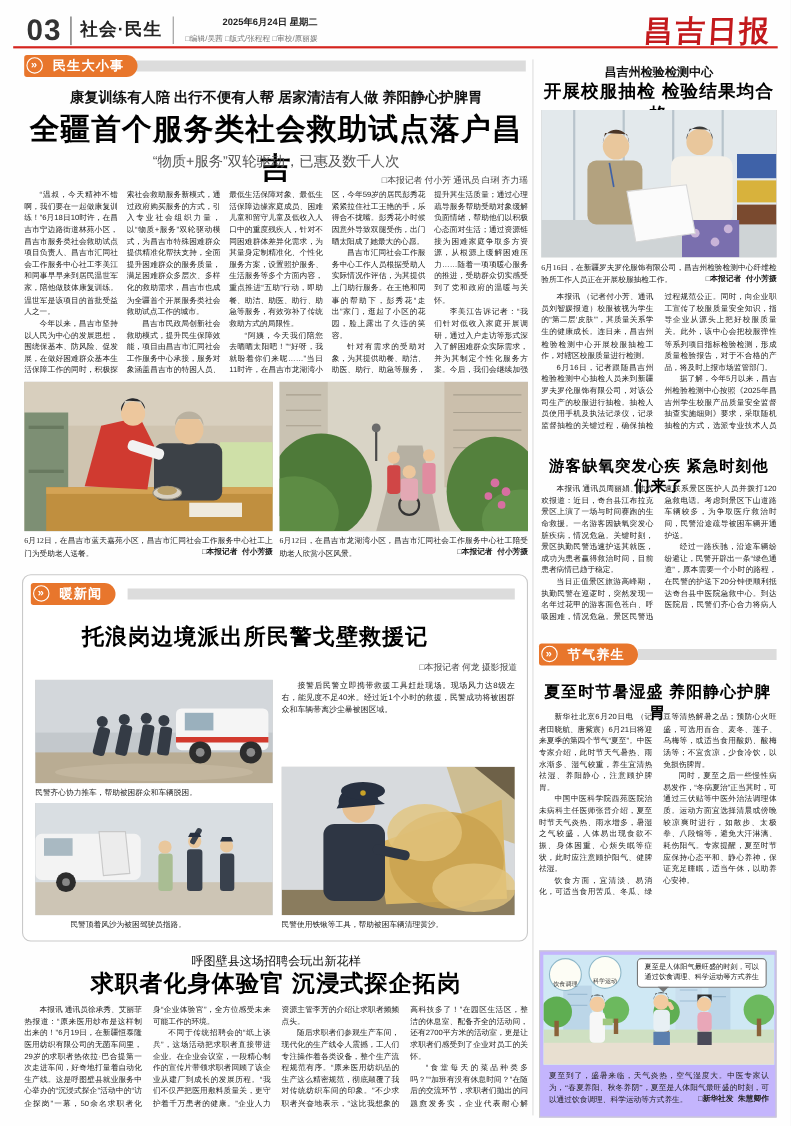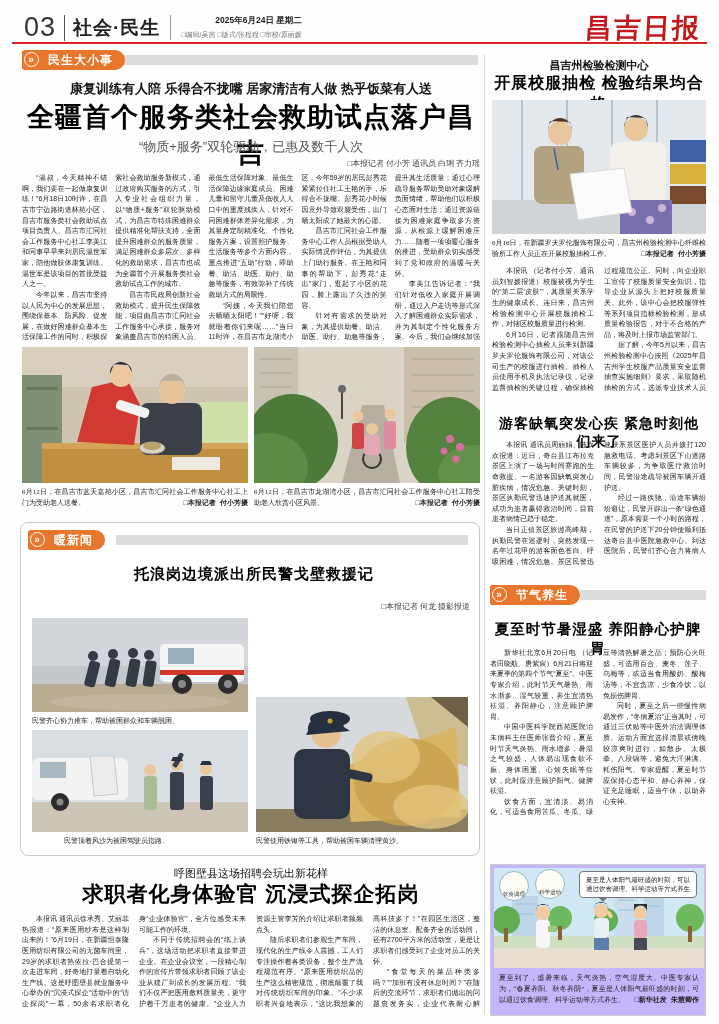--- a/index.html
+++ b/index.html
@@ -4,23 +4,23 @@
 <style>
   * { margin:0; padding:0; box-sizing:border-box; }
   html,body { background:#e9e9e9; }
   .page {
     position:relative; width:719px; height:1024px; margin:0 auto;
     background:#fefefe; overflow:hidden;
     font-family:"Liberation Sans","DejaVu Sans",sans-serif; color:#111;
   }
   
   .hdr { position:absolute; left:24px; top:12px; display:flex; align-items:center; }
-  .hdr-num { font-size:27px; font-weight:400; color:#333; letter-spacing:1px;text-align:right; }
+  .hdr-num { font-size:27px; font-weight:700; color:#333; letter-spacing:1px;text-align:right; }
   .hdr-sep { width:1px; height:26px; background:#555; margin:0 8px; }
-  .hdr-section { font-size:19px; font-weight:700; color:#222; letter-spacing:1px; }
+  .hdr-section { font-size:16px; font-weight:700; color:#222; letter-spacing:1px; }
   .hdr-meta { margin-left:10px; padding-left:10px; border-left:1px solid #999;text-align:right; }
   .hdr-date { font-size:8.5px; font-weight:700; color:#222; }
   .hdr-credits { font-size:7px; color:#777; margin-top:3px; }
   .masthead { position:absolute; right:18px; top:10px; font-family:"Liberation Serif","DejaVu Serif",serif;
     font-size:27px; font-weight:900; color:#c3191c; letter-spacing:2px; transform:skewX(-3deg); }
   .redrule { position:absolute; left:12px; right:12px; top:42px; height:2px; background:#d5251f; }
   .vdiv { position:absolute; left:484px; top:54px; width:1px; height:960px; background:#ddd; }
   
   .badge { position:absolute; height:20px; background:#e8762c; border-radius:3px 12px 12px 3px;
     color:#fff; font-weight:700; font-size:12px; display:flex; align-items:center;
@@ -74,21 +74,21 @@
   <div class="masthead">昌吉日报</div>
   <div class="redrule"></div>
   <div class="vdiv"></div>
 
   <div class="graybar" style="left:110px; top:55px; width:368px;"></div>
   <div class="badge" style="left:22px; top:50px;">
     <span class="chev">»</span>
     <span>民生大小事</span>
   </div>
 
-  <div class="kicker" style="left:22px; top:80px; width:458px; font-size:13px;">康复训练有人陪  乐得合不拢嘴  居家清洁有人做  热乎饭菜有人送</div>
+  <div class="kicker" style="left:22px; top:80px; width:458px; font-size:13px;">康复训练有人陪  出行不便有人帮  居家清洁有人做  养阳静心护脾胃</div>
   <div class="headline" style="left:22px; top:99px; width:458px; font-size:27px;">全疆首个服务类社会救助试点落户昌吉</div>
   <div class="subhead" style="left:22px; top:138px; width:458px; font-size:13px;">“物质+服务”双轮驱动，已惠及数千人次</div>
   <div class="byline" style="left:22px; top:158px; width:458px;">□本报记者 付小芳  通讯员 白琍 齐力瑶</div>
 
   <div class="bodycols cols5" style="left:22px; top:173px; width:458px; height:170px;">
     <p>“温叔，今天精神不错啊，我们要在一起做康复训练！”6月18日10时许，在昌吉市宁边路街道林苑小区，昌吉市服务类社会救助试点项目负责人、昌吉市汇同社会工作服务中心社工李美江和同事早早来到居民温世军家，陪他做肢体康复训练。温世军是该项目的首批受益人之一。</p>
     <p>今年以来，昌吉市坚持以人民为中心的发展思想，围绕保基本、防风险、促发展，在做好困难群众基本生活保障工作的同时，积极探索社会救助服务新模式，通过政府购买服务的方式，引入专业社会组织力量，以“物质+服务”双轮驱动模式，为昌吉市特殊困难群众提供精准化帮扶支持，全面提升困难群众的服务质量，满足困难群众多层次、多样化的救助需求，昌吉市也成为全疆首个开展服务类社会救助试点工作的城市。</p>
     <p>昌吉市民政局创新社会救助模式，提升民生保障效能，项目由昌吉市汇同社会工作服务中心承接，服务对象涵盖昌吉市的特困人员、最低生活保障对象、最低生活保障边缘家庭成员、困难儿童和留守儿童及低收入人口中的重度残疾人，针对不同困难群体差异化需求，为其量身定制精准化、个性化服务方案，设置照护服务、生活服务等多个方面内容，重点推进“五助”行动，即助餐、助洁、助医、助行、助急等服务，有效弥补了传统救助方式的局限性。</p>
     <p>“阿姨，今天我们陪您去晒晒太阳吧！”“好呀，我就盼着你们来呢……”当日11时许，在昌吉市龙湖湾小区，今年59岁的居民彭秀花紧紧拉住社工王艳的手，乐得合不拢嘴。彭秀花小时候因意外导致双腿受伤，出门晒太阳成了她最大的心愿。</p>
     <p>昌吉市汇同社会工作服务中心工作人员根据受助人实际情况作评估，为其提供上门助行服务。在王艳和同事的帮助下，彭秀花“走出”家门，逛起了小区的花园，脸上露出了久违的笑容。</p>
@@ -165,24 +165,25 @@
     <span class="credit">□本报记者 付小芳摄</span>
   </div>
 
   <div class="roundbox" style="left:20px; top:522px; width:460px; height:334px;"></div>
   <div class="graybar" style="left:116px; top:535px; width:352px;"></div>
   <div class="badge" style="left:28px; top:530px;">
     <span class="chev">»</span>
     <span>暖新闻</span>
   </div>
 
-  <div class="headline" style="left:34px; top:565px; width:440px; font-size:15px;">托浪岗边境派出所民警戈壁救援记</div>
+  <div class="headline" style="left:12px; top:565px; width:440px; font-size:20px;">托浪岗边境派出所民警戈壁救援记</div>
   <div class="byline" style="left:30px; top:601px; width:440px;">□本报记者 何龙 摄影报道</div>
 
   <div class="bodycols" style="left:256px; top:618px; width:212px; height:74px;">
+    <p style="font-size:7.2px;">接警后民警立即携带救援工具赶赴现场。现场风力达8级左右，能见度不足40米。经过近1个小时的救援，民警成功将被困群众和车辆带离沙尘暴被困区域。</p>
   </div>
 
   <div class="photo" style="left:32px; top:618px; width:216px; height:94px;">
     <svg viewBox="0 0 216 94" preserveAspectRatio="none">
       <rect width="216" height="94" fill="#d3d7db"></rect>
       <rect y="48" width="216" height="20" fill="#c3c8cc"></rect>
       <rect y="66" width="216" height="28" fill="#b9ac93"></rect>
       <rect x="128" y="26" width="84" height="38" rx="5" fill="#f5f5f5"></rect>
       <rect x="136" y="30" width="26" height="16" fill="#9ab0bd"></rect>
       <rect x="128" y="52" width="84" height="5" fill="#d23a2e"></rect>

